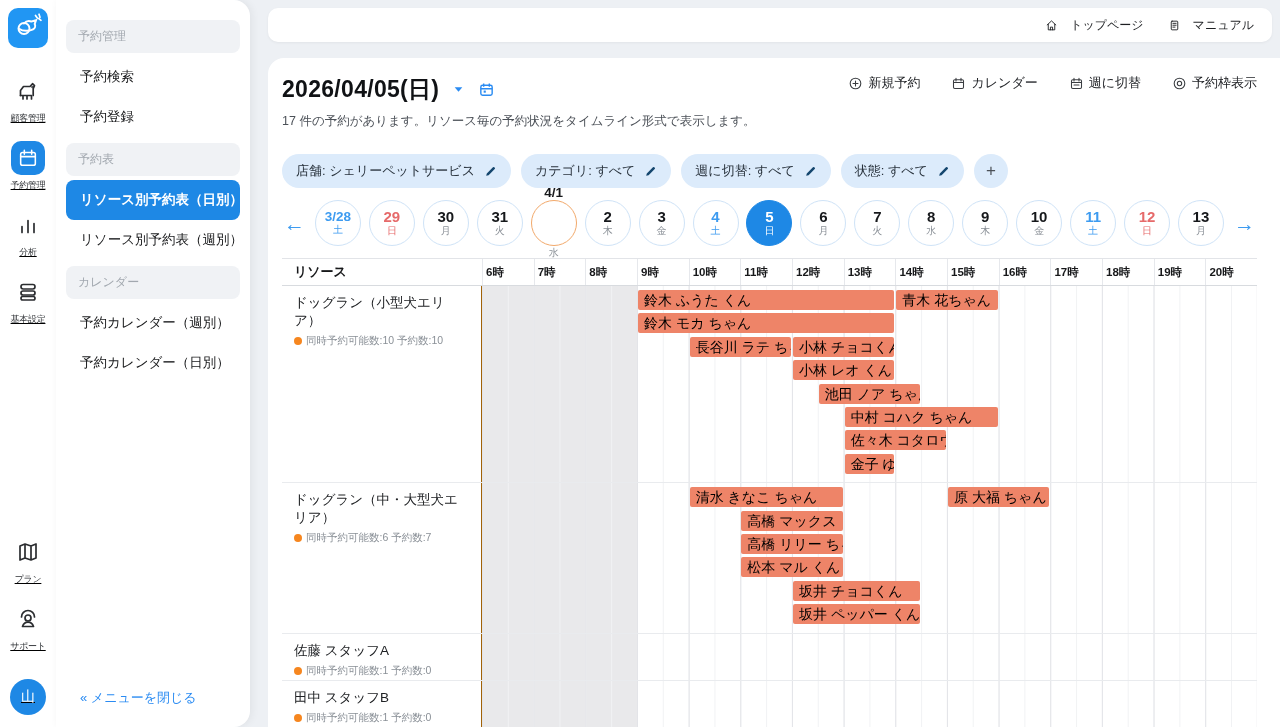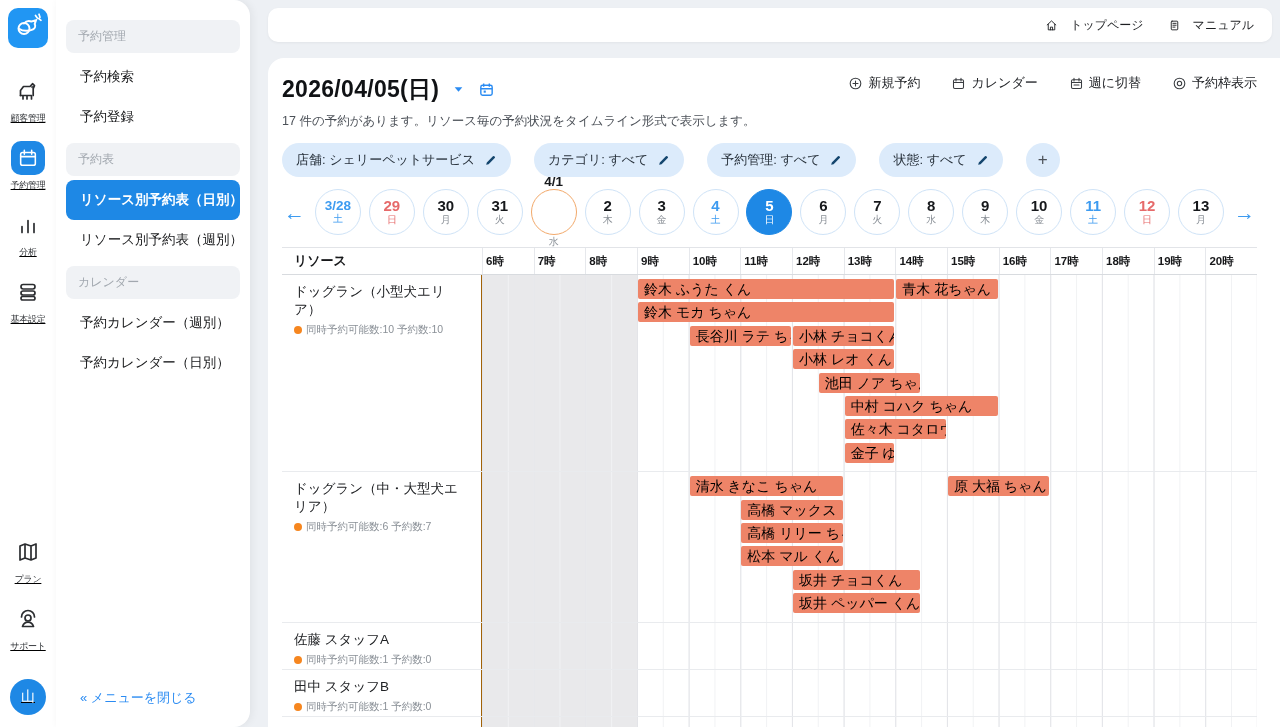--- a/index.html
+++ b/index.html
@@ -40,21 +40,21 @@
   .chevron { color:#2a8bf2; cursor:pointer; display:flex; }
   .chevron svg { width:13px; height:13px; }
   .date-pick { color:#2a8bf2; cursor:pointer; display:flex; }
   .date-pick svg { width:17px; height:17px; }
   .actions { display:flex; align-items:flex-start; gap:31px; }
   .action { display:flex; align-items:center; gap:5px; font-size:13px; color:#222428; cursor:pointer; white-space:nowrap; }
   .action svg { width:15px; height:15px; color:#3a3d41; }
 
   .subtitle { font-size:12.5px; color:#4c5158; margin-top:8px; }
 
-  .chips { display:flex; align-items:center; gap:23px; margin-top:13px; }
+  .chips { display:flex; align-items:center; gap:10px; margin-top:24px; }
   .chip { background:#dcebfb; border-radius:17px; padding:8px 14px; font-size:13px; color:#28323c; display:flex; align-items:center; gap:9px; cursor:pointer; white-space:nowrap; }
   .chip svg { width:13px; height:13px; color:#14466e; }
   .chip-add { width:34px; height:34px; border-radius:50%; background:#dcebfb; display:flex; align-items:center; justify-content:center; font-size:17px; color:#4c5158; cursor:pointer; }
 
   .datestrip { display:flex; align-items:center; justify-content:space-between; margin-top:12px; }
   .strip-arrow { color:#3d9bf0; font-size:21px; cursor:pointer; line-height:1; padding:0 2px; }
   .pill { width:46px; height:46px; border-radius:50%; background:#fff; border:1px solid #cfe3f7; display:flex; flex-direction:column; align-items:center; justify-content:center; cursor:pointer; }
   .pill .num { font-size:15px; font-weight:bold; color:#16181b; line-height:1.05; }
   .pill.small .num { font-size:13.5px; }
   .pill .dow { font-size:10px; color:#8a9097; line-height:1.25; }
@@ -263,21 +263,21 @@
         </div>
         <div class="chip">
           <span>カテゴリ: すべて</span>
           <span style="display: flex;">
             <svg viewBox="0 0 24 24" fill="currentColor">
               <path d="M4 20l1.2-4.5L16.5 4.2a1.8 1.8 0 0 1 2.6 0l0.7 0.7a1.8 1.8 0 0 1 0 2.6L8.5 18.8z"></path>
             </svg>
           </span>
         </div>
         <div class="chip">
-          <span>予約管理: すべて</span>
+          <span>週に切替: すべて</span>
           <span style="display: flex;">
             <svg viewBox="0 0 24 24" fill="currentColor">
               <path d="M4 20l1.2-4.5L16.5 4.2a1.8 1.8 0 0 1 2.6 0l0.7 0.7a1.8 1.8 0 0 1 0 2.6L8.5 18.8z"></path>
             </svg>
           </span>
         </div>
         <div class="chip">
           <span>状態: すべて</span>
           <span style="display: flex;">
             <svg viewBox="0 0 24 24" fill="currentColor">

